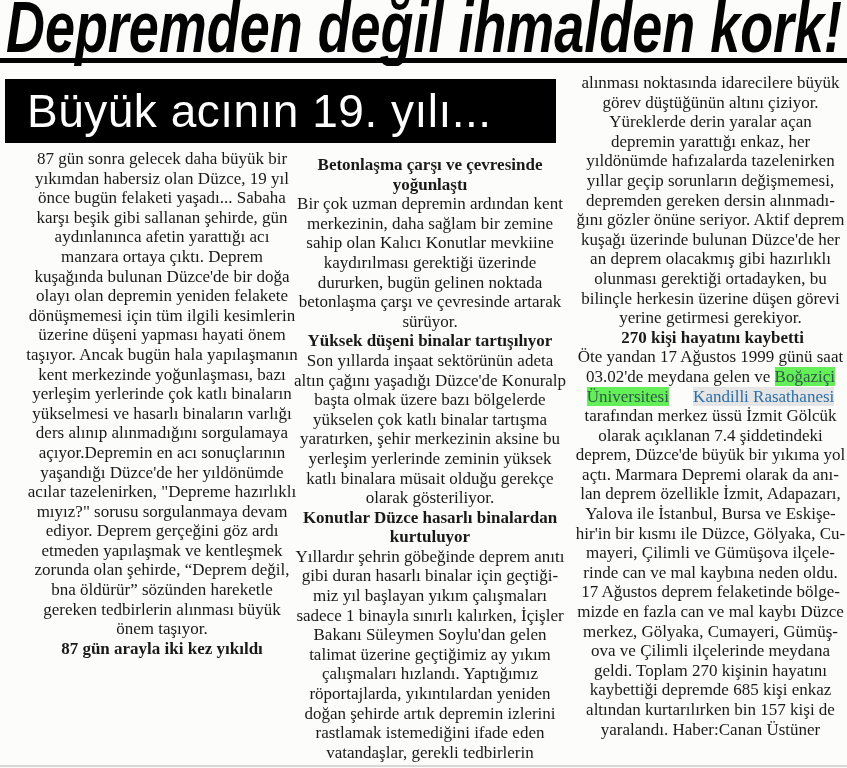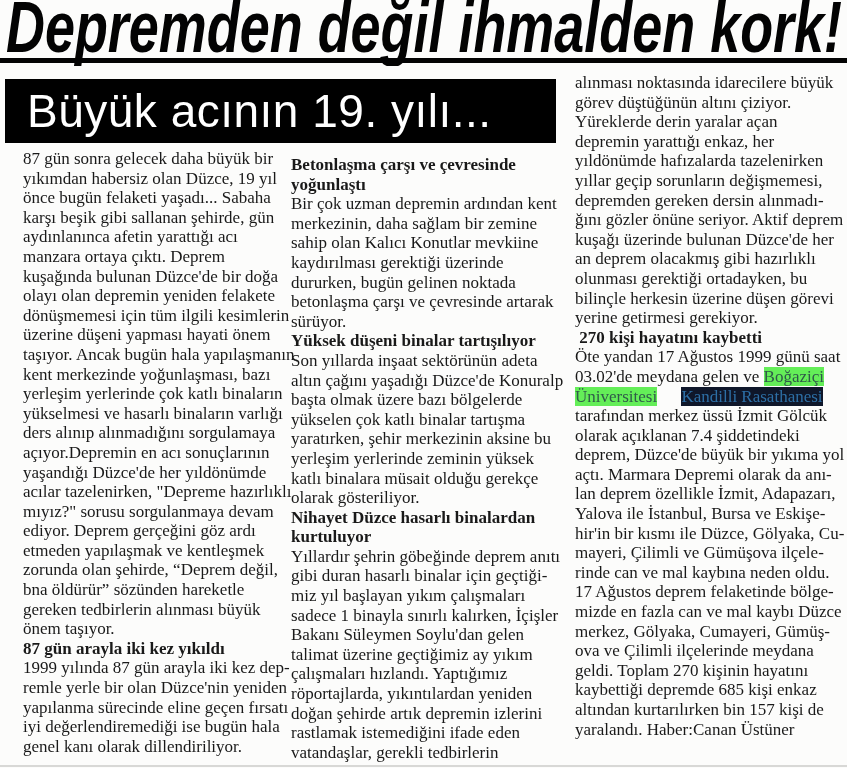--- a/index.html
+++ b/index.html
@@ -22,24 +22,24 @@
     font-weight:normal;font-size:46px;line-height:1;
     padding-left:22px;white-space:nowrap;letter-spacing:0.5px;
   }
   .col{
     position:absolute;font-size:17px;line-height:19.6px;
     overflow:hidden;white-space:normal;
   }
   #col1{left:7px;top:149px;width:278px;height:619px;margin-left:16px;}
   #col2{left:291px;top:155px;width:278px;height:619px;}
   #col3{left:575px;top:73px;width:271px;height:695px;}
-  .block{white-space:pre;margin:0;}
+  .block{white-space:pre;margin:0;text-align:center;}
   .block.h{font-weight:bold;}
   .hl-green{background:#64ee58;color:#2f5a49;}
-  .hl-cyan{background:#0f172a;color:#2d6fa6;margin-left:20px;}
+  .hl-cyan{background:#e5e5e5;color:#2d6fa6;margin-left:20px;}
   .bottom-rule{
     position:absolute;left:0;top:765px;width:847px;height:2px;
     background:#d8d8d6;
   }
 </style>
 </head>
 <body>
 
 <svg class="headline-svg" width="847" height="66">
   <text x="6" y="52" font-size="73" textLength="836" lengthAdjust="spacingAndGlyphs">Depremden değil ihmalden kork!</text>
@@ -70,25 +70,20 @@
 yaşandığı Düzce'de her yıldönümde
 acılar tazelenirken, "Depreme hazırlıklı
 mıyız?" sorusu sorgulanmaya devam
 ediyor. Deprem gerçeğini göz ardı
 etmeden yapılaşmak ve kentleşmek
 zorunda olan şehirde, “Deprem değil,
 bna öldürür” sözünden hareketle
 gereken tedbirlerin alınması büyük
 önem taşıyor.</div>
   <div class="block h">87 gün arayla iki kez yıkıldı</div>
-  <div class="block p">1999 yılında 87 gün arayla iki kez dep-
-remle yerle bir olan Düzce'nin yeniden
-yapılanma sürecinde eline geçen fırsatı
-iyi değerlendiremediği ise bugün hala
-genel kanı olarak dillendiriliyor.</div>
 </div>
 
 <div class="col" id="col2">
   <div class="block h">Betonlaşma çarşı ve çevresinde
 yoğunlaştı</div>
   <div class="block p">Bir çok uzman depremin ardından kent
 merkezinin, daha sağlam bir zemine
 sahip olan Kalıcı Konutlar mevkiine
 kaydırılması gerektiği üzerinde
 dururken, bugün gelinen noktada
@@ -96,21 +91,21 @@
 sürüyor.</div>
   <div class="block h">Yüksek düşeni binalar tartışılıyor</div>
   <div class="block p">Son yıllarda inşaat sektörünün adeta
 altın çağını yaşadığı Düzce'de Konuralp
 başta olmak üzere bazı bölgelerde
 yükselen çok katlı binalar tartışma
 yaratırken, şehir merkezinin aksine bu
 yerleşim yerlerinde zeminin yüksek
 katlı binalara müsait olduğu gerekçe
 olarak gösteriliyor.</div>
-  <div class="block h">Nihayet Düzce hasarlı binalardan
+  <div class="block h">Konutlar Düzce hasarlı binalardan
 kurtuluyor</div>
   <div class="block p">Yıllardır şehrin göbeğinde deprem anıtı
 gibi duran hasarlı binalar için geçtiği-
 miz yıl başlayan yıkım çalışmaları
 sadece 1 binayla sınırlı kalırken, İçişler
 Bakanı Süleymen Soylu'dan gelen
 talimat üzerine geçtiğimiz ay yıkım
 çalışmaları hızlandı. Yaptığımız
 röportajlarda, yıkıntılardan yeniden
 doğan şehirde artık depremin izlerini

